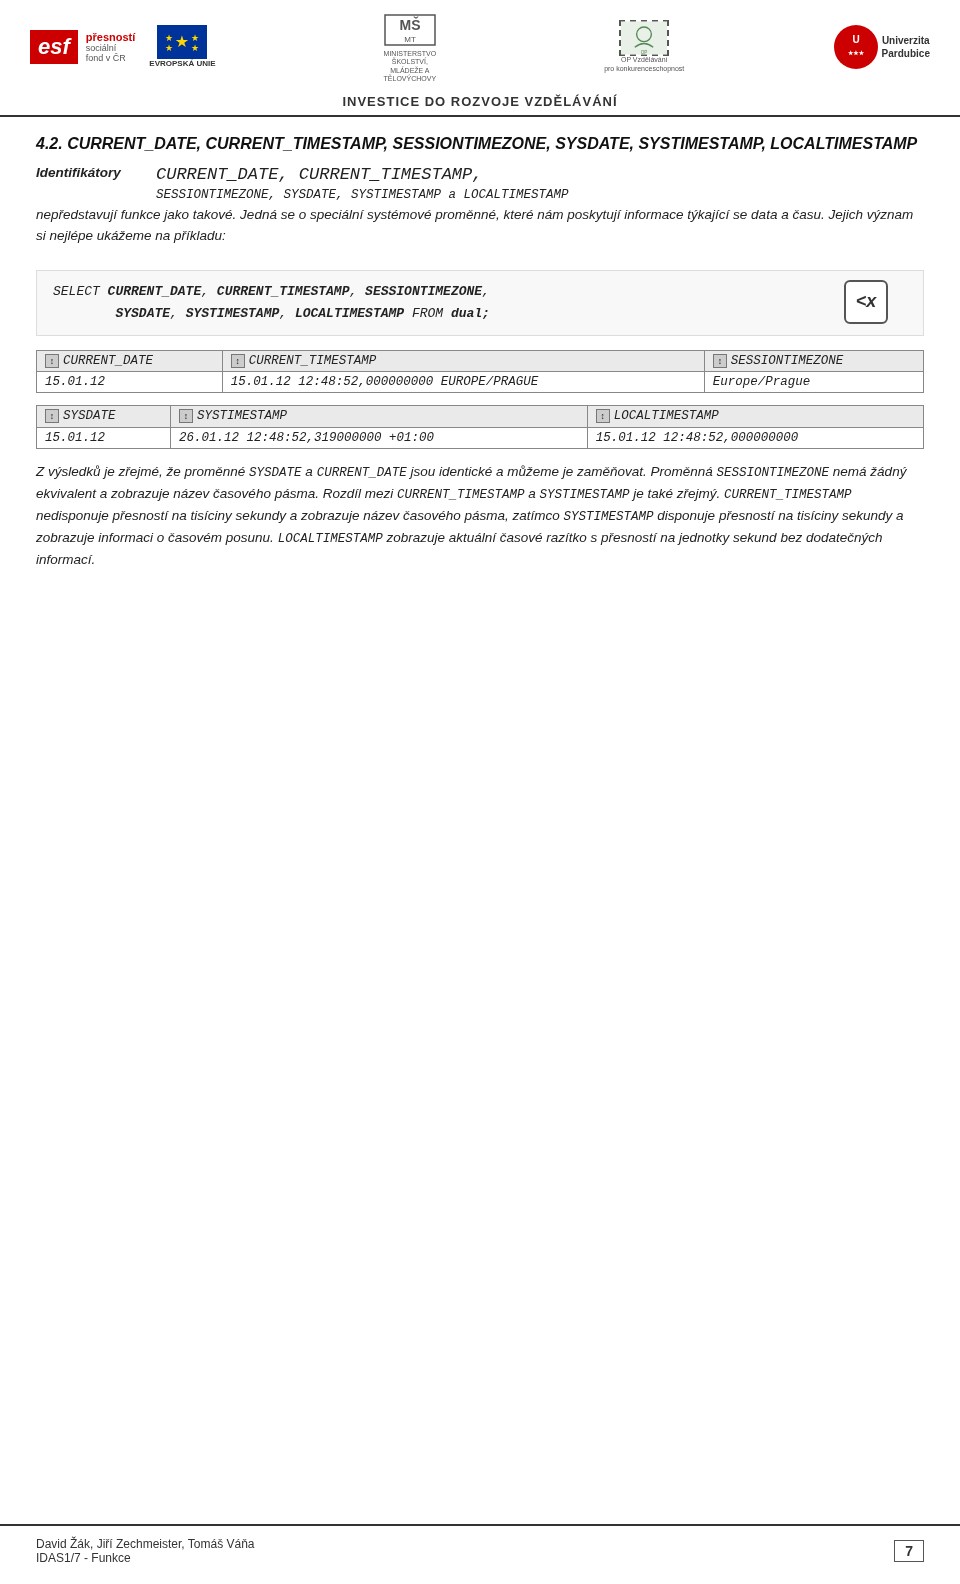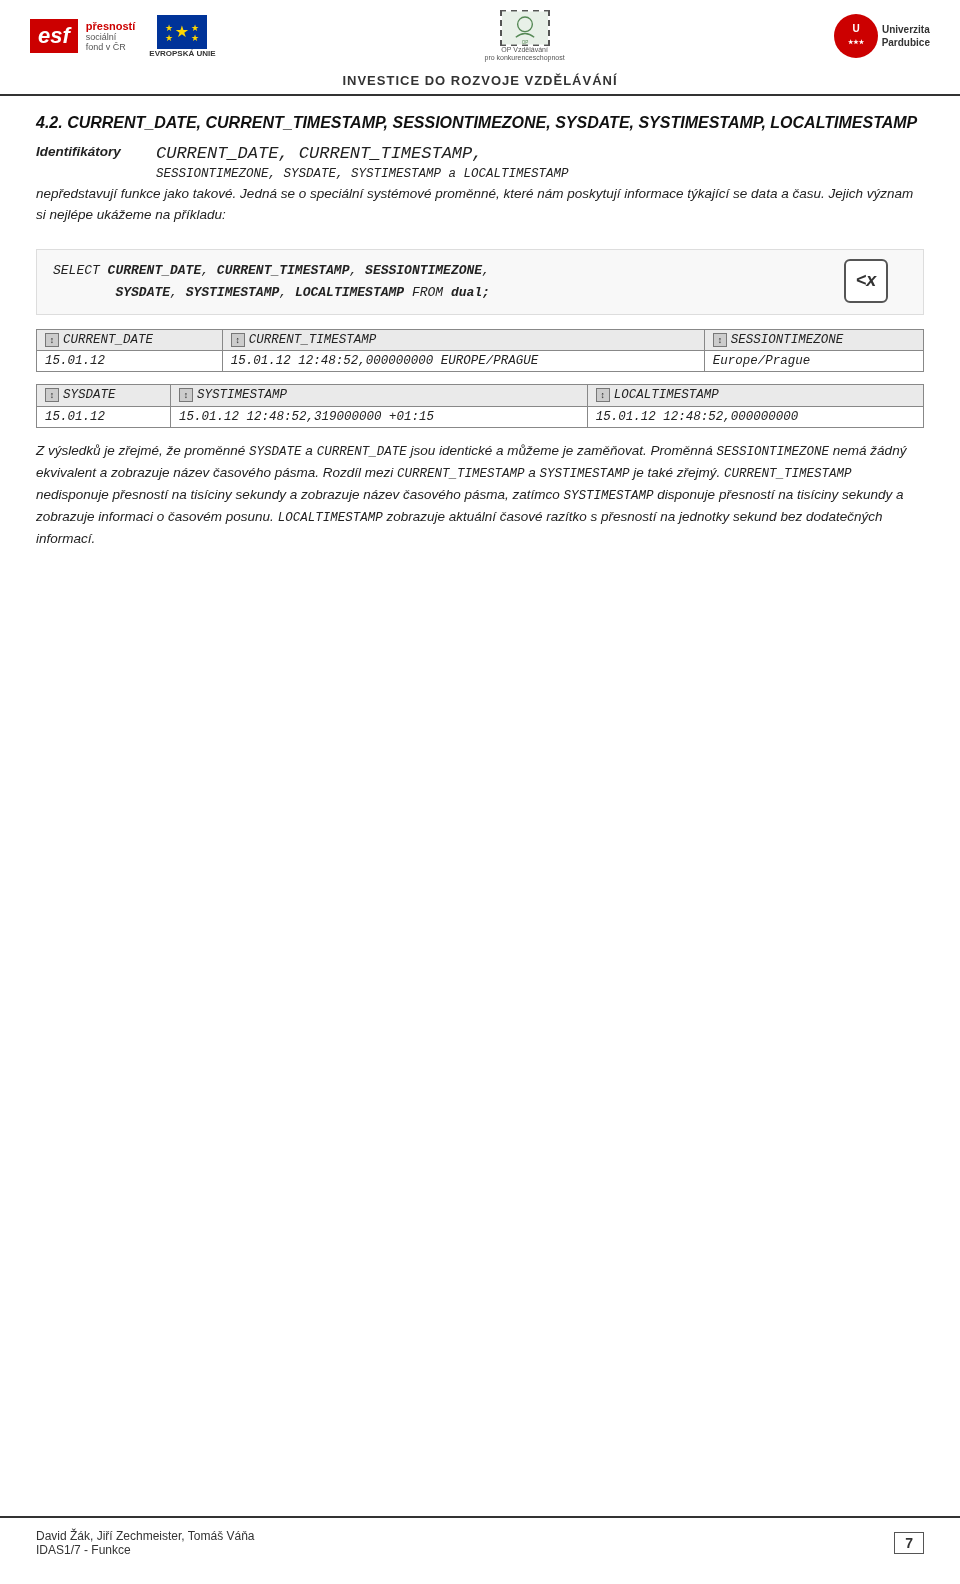--- a/index.html
+++ b/index.html
@@ -223,21 +223,21 @@
       font-size: 9px;
       text-align: center;
       line-height: 14px;
       margin-right: 4px;
       vertical-align: middle;
     }
 
     
     .footer {
       position: absolute;
-      bottom: 16px;
+      bottom: 8px;
       left: 0;
       right: 0;
       border-top: 2px solid #333;
       display: flex;
       justify-content: space-between;
       align-items: center;
       padding: 6px 36px;
       font-size: 12px;
       color: #333;
       background: #fff;
@@ -275,20 +275,28 @@
             <text x="12" y="16" text-anchor="middle" font-size="9" fill="#FFD700">★</text>
             <text x="38" y="16" text-anchor="middle" font-size="9" fill="#FFD700">★</text>
             <text x="12" y="26" text-anchor="middle" font-size="9" fill="#FFD700">★</text>
             <text x="38" y="26" text-anchor="middle" font-size="9" fill="#FFD700">★</text>
           </svg>
         </div>
         <span style="font-size:8px;color:#333;font-weight:bold;">EVROPSKÁ UNIE</span>
       </div>
     </div>
 
+    <div class="logo-msmt">
+      <svg width="60" height="40" viewBox="0 0 60 40">
+        <rect x="5" y="5" width="50" height="30" fill="none" stroke="#555" stroke-width="1.5"></rect>
+        <text x="30" y="20" text-anchor="middle" font-size="14" fill="#555" font-weight="bold">MŠ</text>
+        <text x="30" y="32" text-anchor="middle" font-size="8" fill="#555">MT</text>
+      </svg>
+      <span style="font-size:7px;text-align:center;color:#555;max-width:90px;line-height:1.2;">MINISTERSTVO ŠKOLSTVÍ,<br>MLÁDEŽE A TĚLOVÝCHOVY</span>
+    </div>
 
     <div class="logo-op">
       <div class="op-icon">
         <svg width="50" height="36" viewBox="0 0 50 36">
           <rect width="50" height="36" fill="#e8f0e8"></rect>
           <circle cx="25" cy="14" r="8" fill="none" stroke="#558855" stroke-width="1.5"></circle>
           <path d="M15 28 Q25 20 35 28" fill="none" stroke="#558855" stroke-width="1.5"></path>
           <text x="25" y="35" text-anchor="middle" font-size="5" fill="#558855">OP</text>
         </svg>
       </div>
@@ -361,21 +369,21 @@
       <thead>
         <tr>
           <th><span class="th-icon">↕</span>SYSDATE</th>
           <th><span class="th-icon">↕</span>SYSTIMESTAMP</th>
           <th><span class="th-icon">↕</span>LOCALTIMESTAMP</th>
         </tr>
       </thead>
       <tbody>
         <tr>
           <td>15.01.12</td>
-          <td>15.01.12 12:48:52,319000000 +01:15</td>
+          <td>26.01.12 12:48:52,319000000 +01:00</td>
           <td>15.01.12 12:48:52,000000000</td>
         </tr>
       </tbody>
     </table>
   </div>
 
   <p class="prose">
     Z výsledků je zřejmé, že proměnné <span class="prose-mono">SYSDATE</span> a <span class="prose-mono">CURRENT_DATE</span> jsou identické
     a můžeme je zaměňovat. Proměnná <span class="prose-mono">SESSIONTIMEZONE</span> nemá žádný ekvivalent
     a zobrazuje  název  časového  pásma.  Rozdíl  mezi <span class="prose-mono">CURRENT_TIMESTAMP</span>

